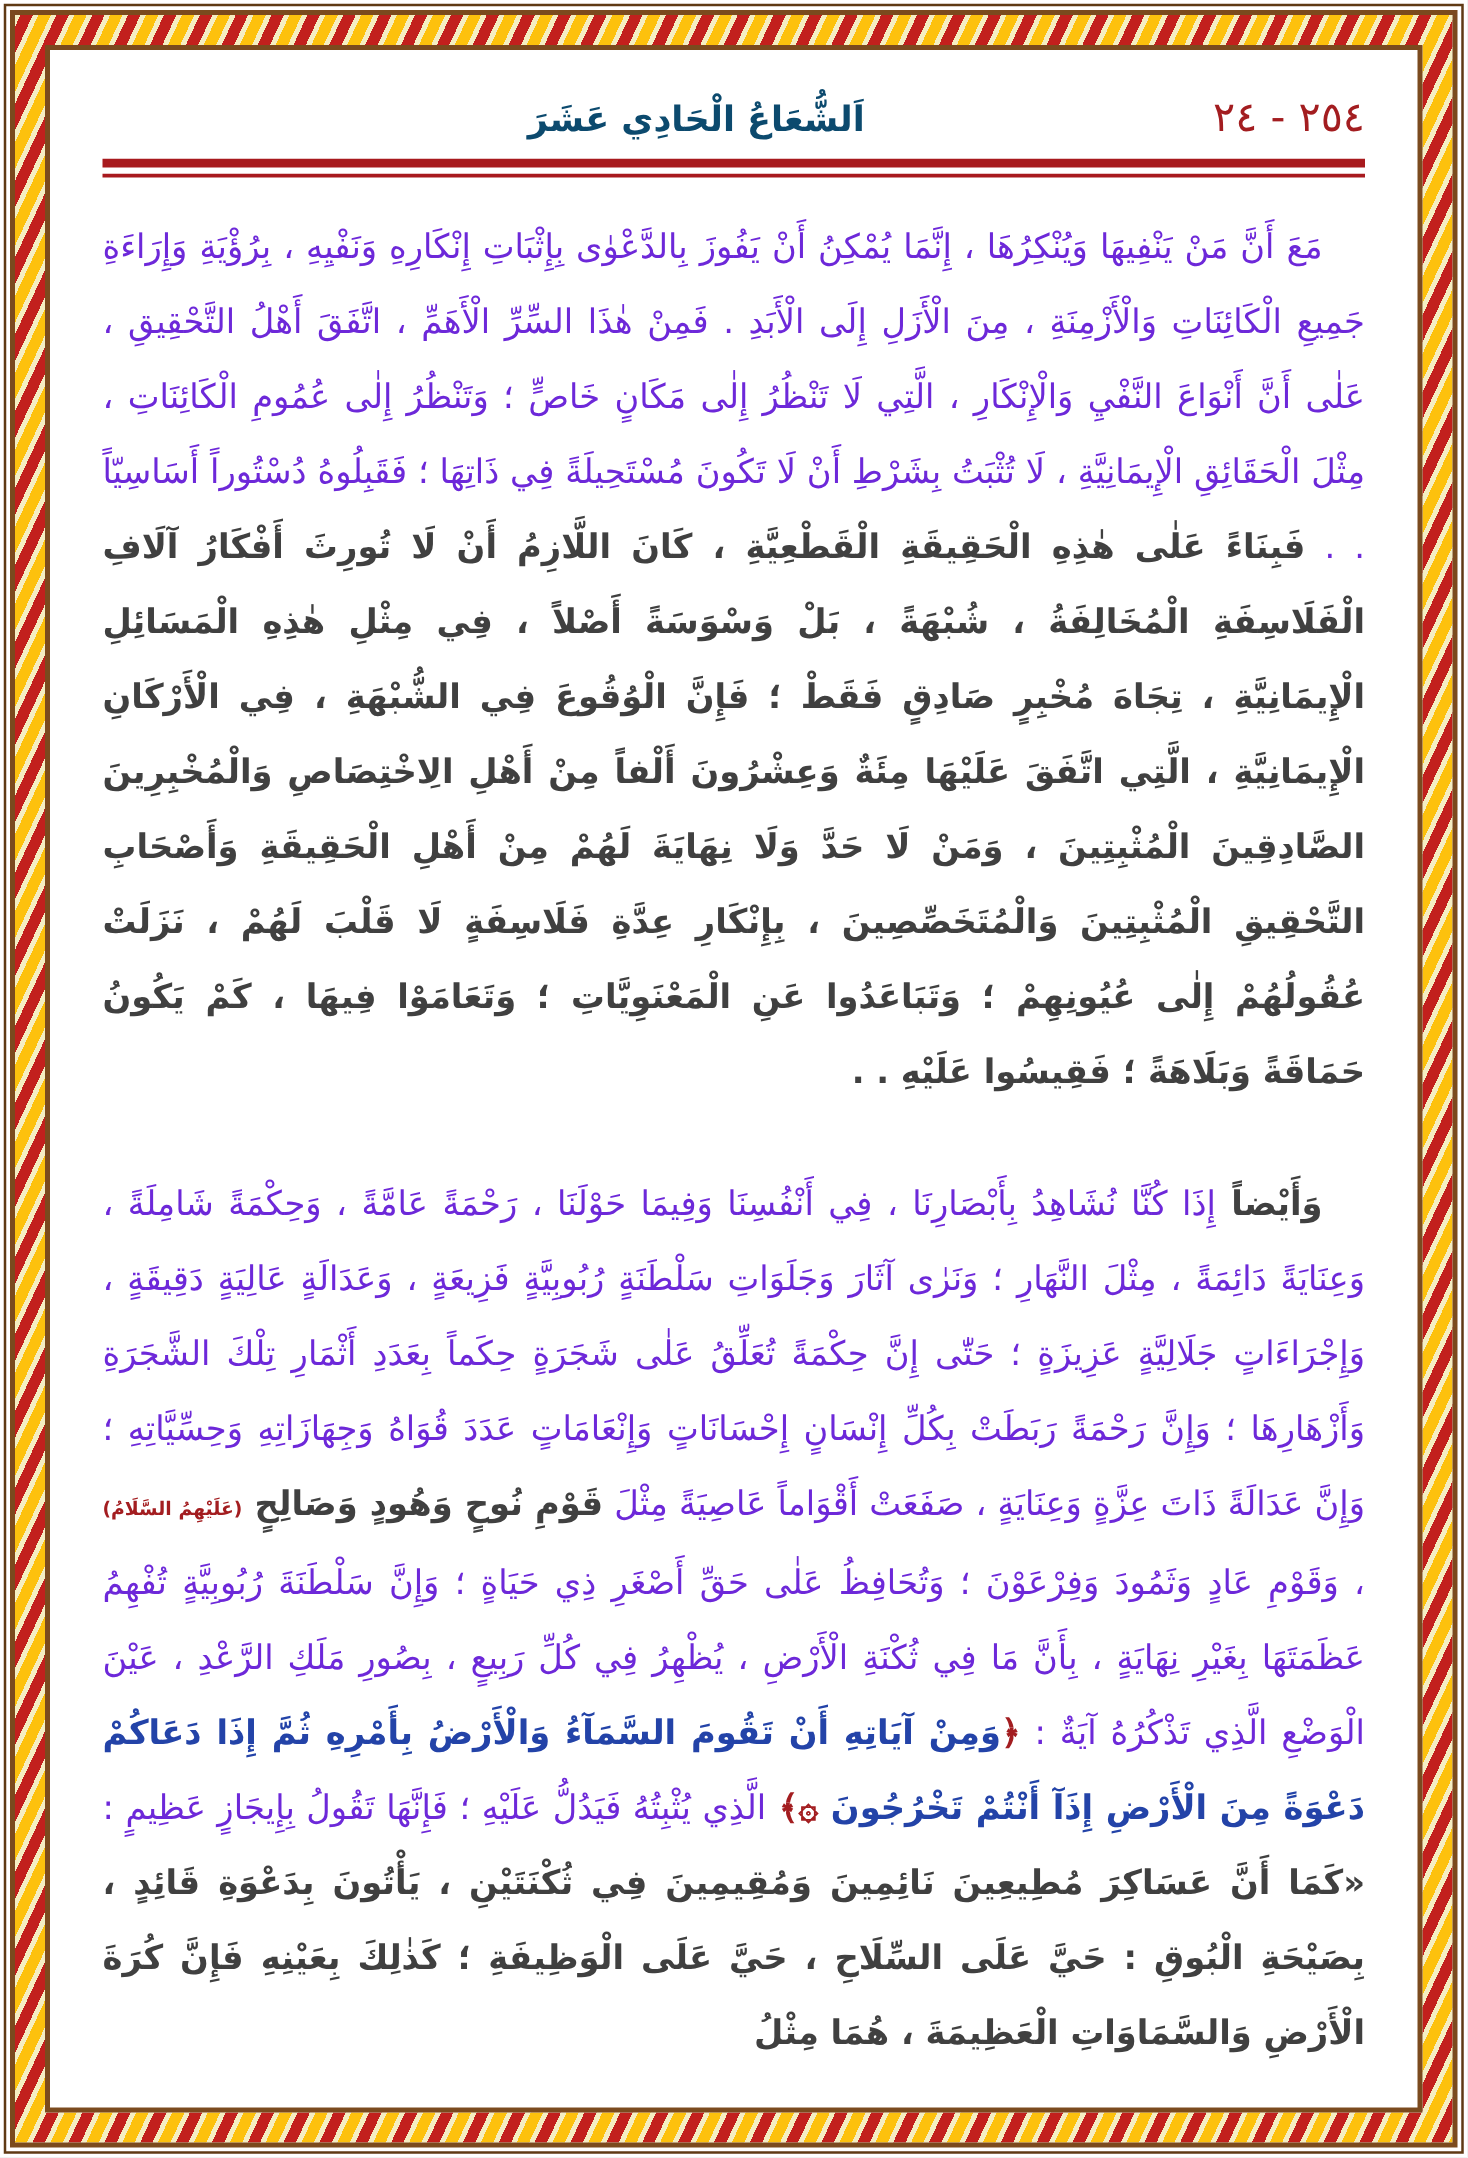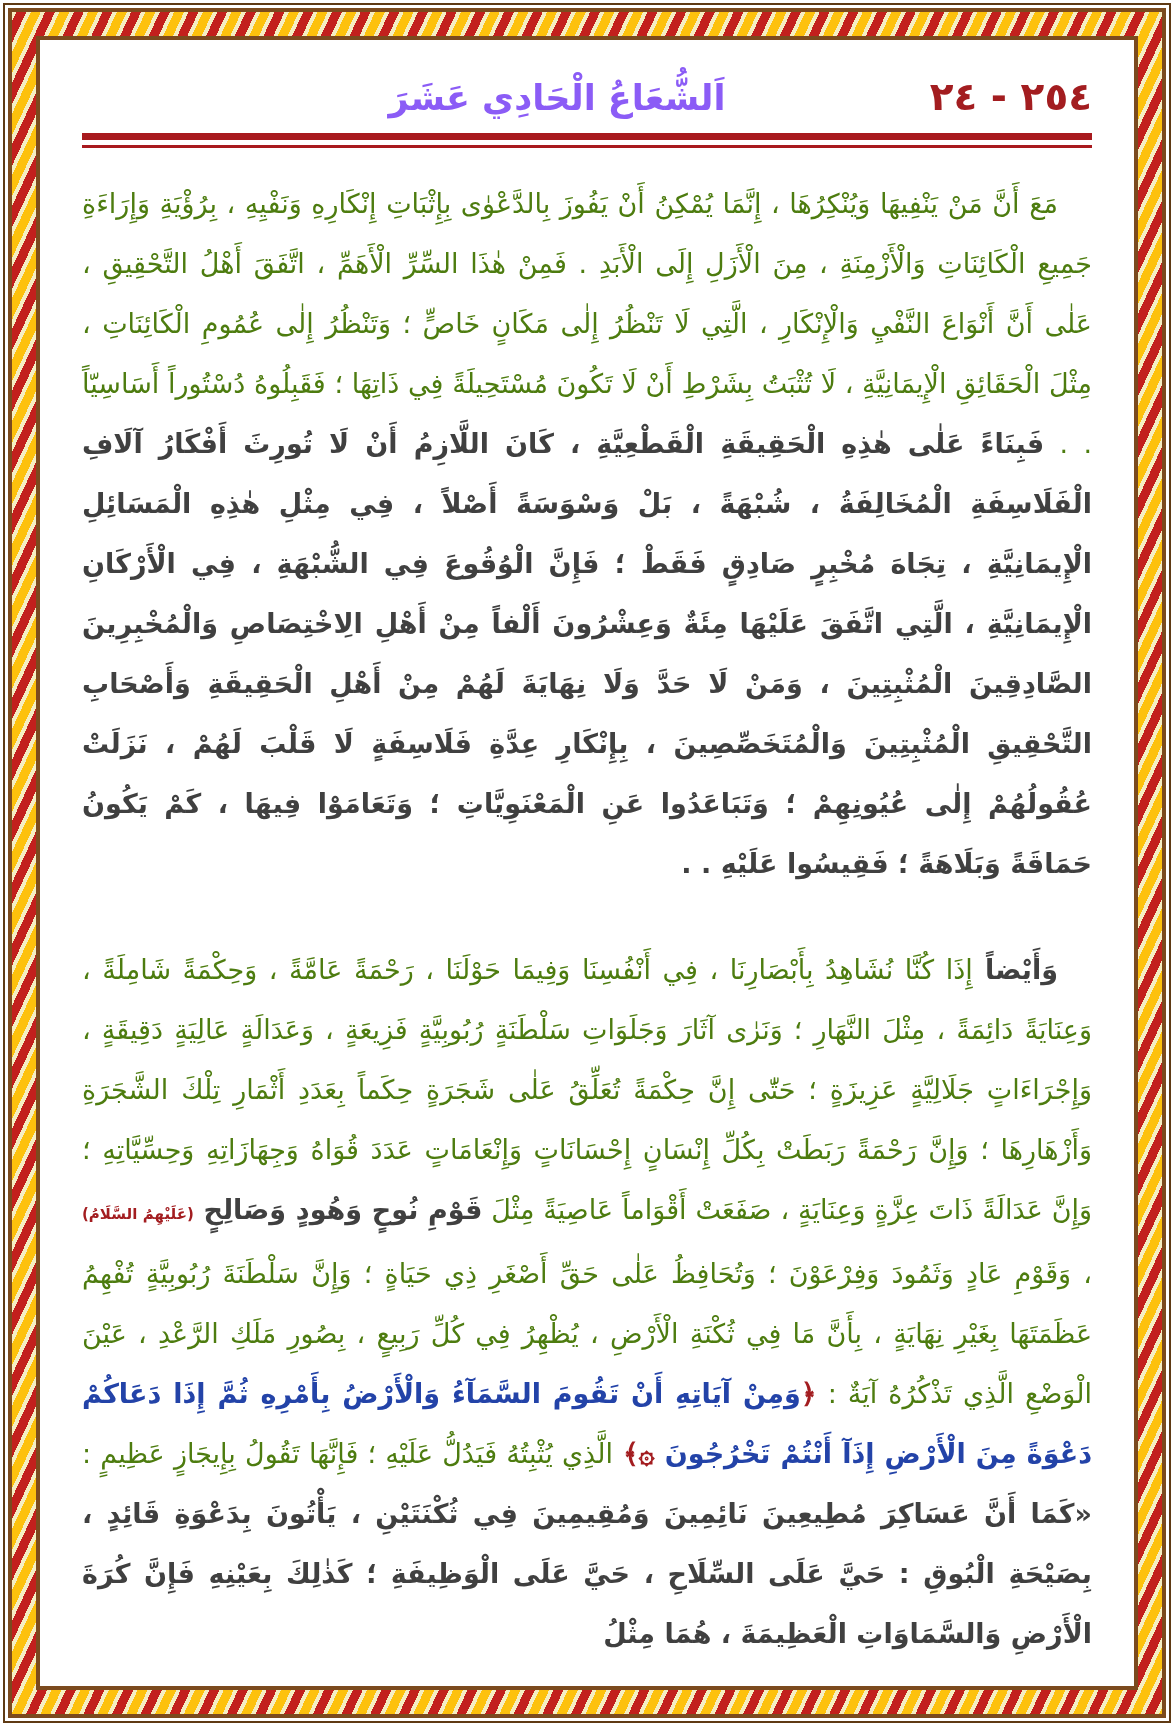--- a/index.html
+++ b/index.html
@@ -35,45 +35,45 @@
     padding:34px 42px 20px 42px;
     box-sizing:border-box;
   }
   header{
     display:flex;align-items:baseline;
     direction:rtl;
     margin-bottom:14px;
   }
   .page-num{
     flex:0 0 260px;
-    font-size:39px;font-weight:bold;
+    font-size:33px;font-weight:normal;
     color:#a31d20;
     letter-spacing:2px;
   }
   .title{
     flex:1;
     text-align:center;
-    font-size:35px;font-weight:bold;
-    color:#8b5cf6;
+    font-size:28px;font-weight:bold;
+    color:#0c4a6e;
     margin:0;
   }
   .title-spacer{flex:0 0 200px;}
   .rule{background:#a81a1e;border:none;margin:0;}
   .rule-thick{height:7px;margin-top:8px;}
   .rule-thin{height:3px;margin-top:5px;margin-bottom:26px;}
   main{direction:rtl;}
   .para{
     font-size:27px;
     line-height:60px;
     text-align:justify;
     margin:0 0 46px 0;
     color:#000;
     text-indent:34px;
   }
-  .seg-black{color:#4d7c0f;}
+  .seg-black{color:#6d28d9;}
   .seg-red{color:#404040;font-weight:bold;}
   .seg-quran{color:#2343a8;font-weight:bold;}
   .seg-bracket{color:#a31d20;font-weight:bold;}
   .seg-honorific{
     color:#a31d20;font-weight:bold;
     font-size:15px;
     letter-spacing:-1px;
     margin-top:40px;
   }
 </style>

